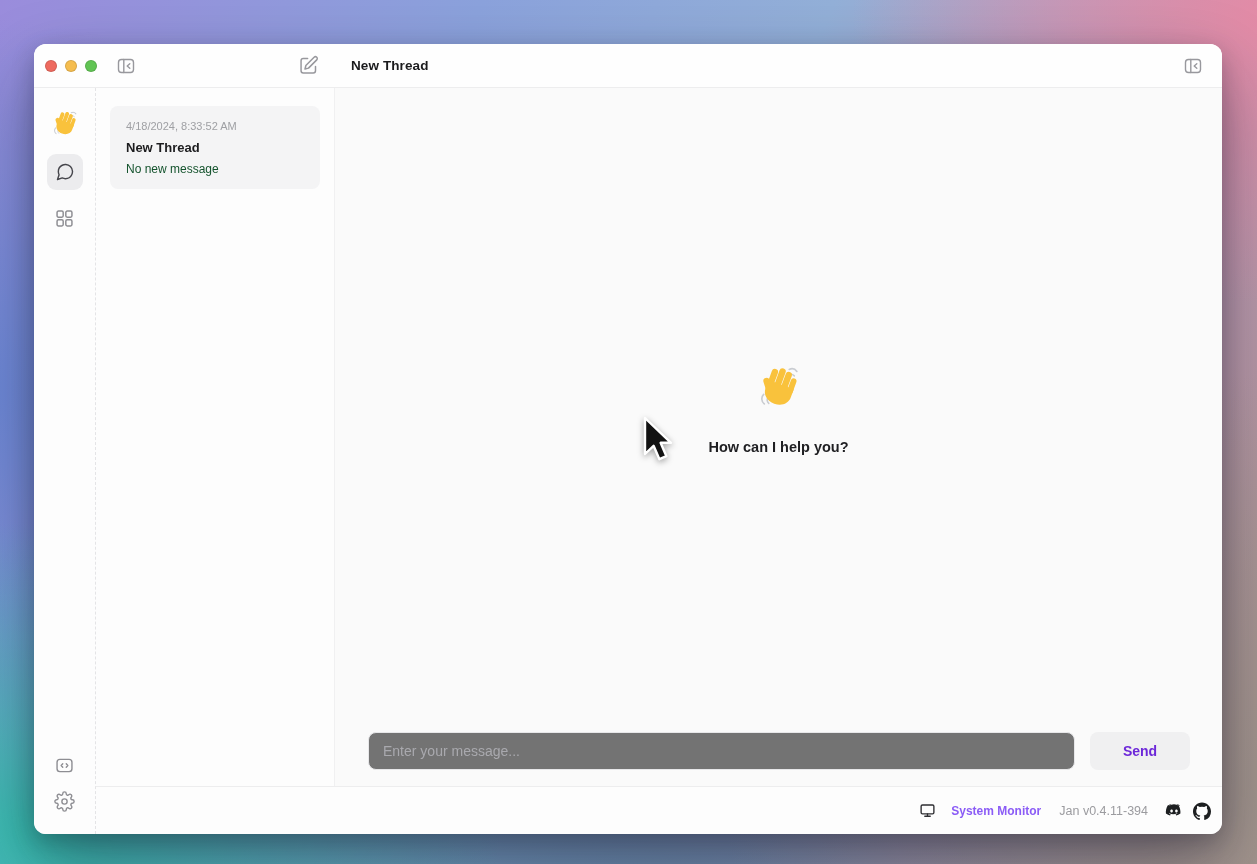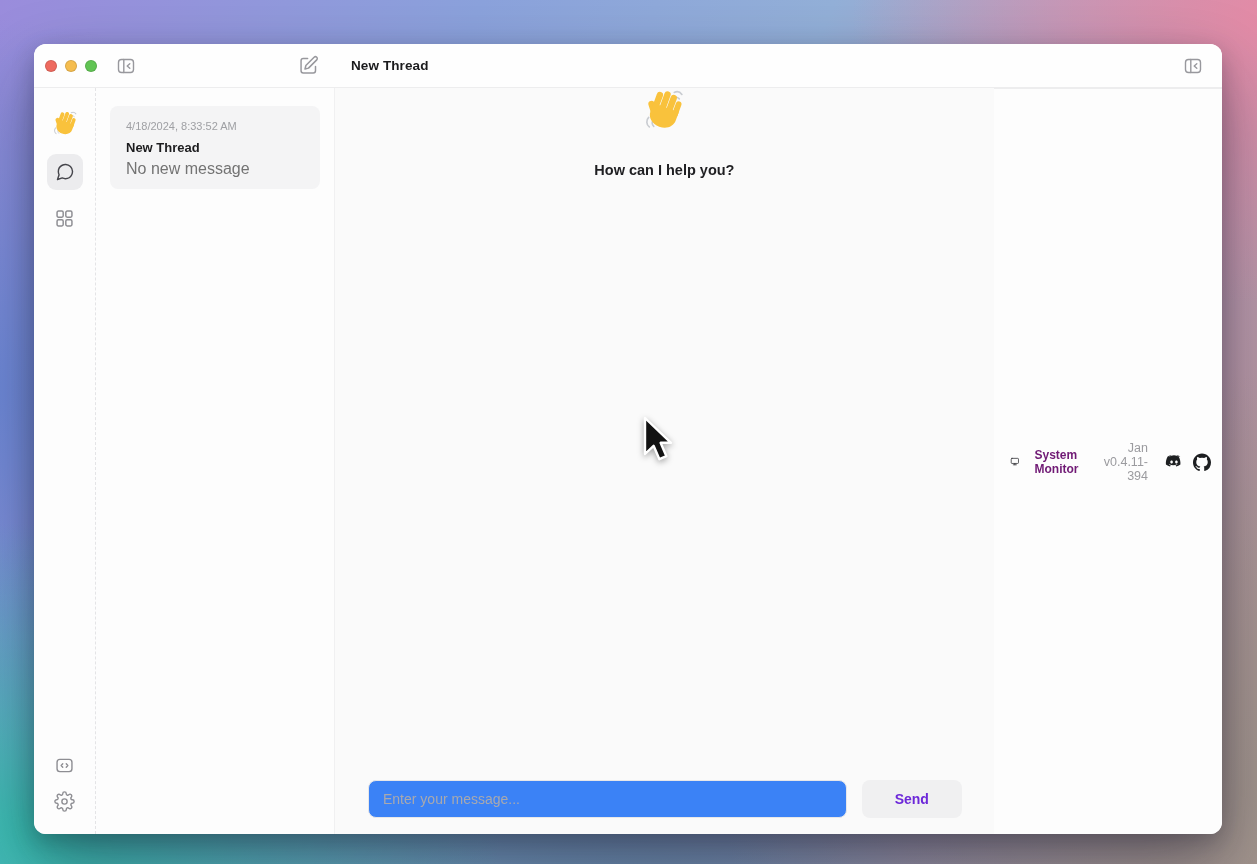--- a/index.html
+++ b/index.html
@@ -34,51 +34,51 @@
   .window-body { flex:1; display:flex; min-height:0; }
   .rail {
     flex:0 0 62px; background:#fdfdfd; border-right:1px dashed #e4e4e6;
     display:flex; flex-direction:column; align-items:center; padding:22px 0 18px;
   }
   .rail-wave { width:28px; height:28px; margin-bottom:16px; }
   .rail-btn { width:36px; height:36px; border-radius:9px; display:grid; place-items:center; background:transparent; border:none; margin-bottom:10px; }
   .rail-btn.active { background:#ececee; }
   .rail-spacer { flex:1; }
   .rail-btn.bottom { width:30px; height:30px; margin-bottom:6px; }
-  .right-col { flex:1; display:flex; flex-direction:row; min-width:0; }
+  .right-col { flex:1; display:flex; flex-direction:column; min-width:0; }
   .content-row { flex:1; display:flex; min-height:0; }
   
   .threads { flex:0 0 239px; background:#fdfdfd; border-right:1px solid #f0f0f1; padding:18px 14px; }
   .thread-card { background:#f4f4f5; border-radius:8px; padding:13px 16px; }
   .t-time { font-size:11px; color:#9fa0a4; line-height:14px; margin-bottom:7px; }
   .t-title { font-size:13px; font-weight:700; color:#1c1c1e; line-height:16px; margin-bottom:6px; }
-  .t-preview { font-size:16px; color:#737373; line-height:14px; }
+  .t-preview { font-size:12px; color:#14532d; line-height:14px; }
   
   .main { flex:1; background:#fafafa; display:flex; flex-direction:column; min-width:0; }
-  .chat-empty { flex:1; display:flex; flex-direction:column; align-items:center; gap:28px; }
+  .chat-empty { flex:1; display:flex; flex-direction:column; align-items:center; justify-content:center; gap:28px; }
   .big-wave { width:46px; height:46px; }
   .greeting { font-size:14.5px; font-weight:600; color:#1f1f22; }
   .composer { display:flex; align-items:center; gap:15px; padding:0 32px 16px 33px; }
   .msg-input {
-    flex:1; height:38px; border:1px solid #e7e7e9; border-radius:8px; background:#3b82f6;
+    flex:1; height:38px; border:1px solid #e7e7e9; border-radius:8px; background:#737373;
     padding:0 14px; font-size:14px; color:#1c1c1e; outline:none;
     font-family:"Liberation Sans","DejaVu Sans",sans-serif;
   }
   .msg-input::placeholder { color:#a9a9ae; }
   .send-btn {
     flex:0 0 100px; height:38px; border:none; border-radius:8px; background:#f0f0f1;
     color:#6d28d9; font-size:14px; font-weight:600;
     font-family:"Liberation Sans","DejaVu Sans",sans-serif;
   }
   
   .statusbar {
     flex:0 0 48px; border-top:1px solid #ededee; background:#fdfdfd;
     display:flex; align-items:center; justify-content:flex-end; padding:0 11px 0 16px;
   }
-  .sys-monitor { display:flex; align-items:center; gap:15px; font-size:12px; font-weight:700; color:#701a75; }
+  .sys-monitor { display:flex; align-items:center; gap:15px; font-size:12px; font-weight:700; color:#8b5cf6; }
   .version { font-size:12.5px; color:#9b9b9f; margin-left:18px;text-align:right; }
   .social { display:flex; align-items:center; gap:9px; margin-left:16px; }
   
   .cursor { position:absolute; left:641px; top:415px; pointer-events:none; filter:drop-shadow(0 2px 3px rgba(0,0,0,.35)); }
   svg { display:block; }
 </style>
 </head>
 <body>
 
 <svg width="0" height="0" style="position:absolute">

